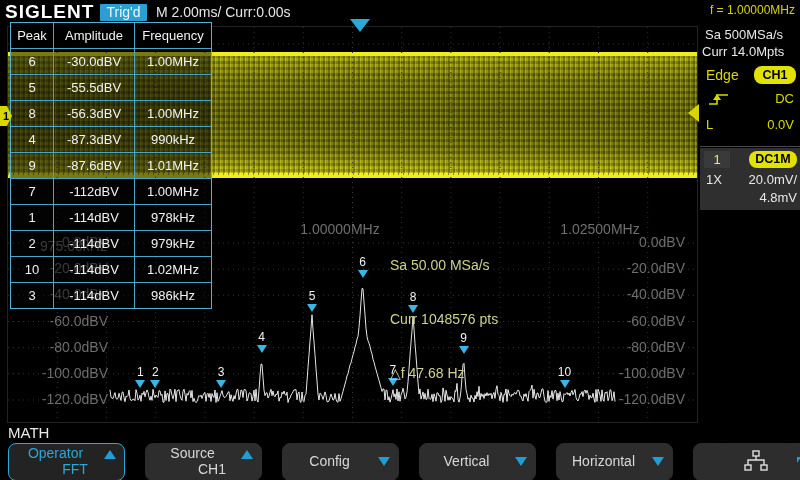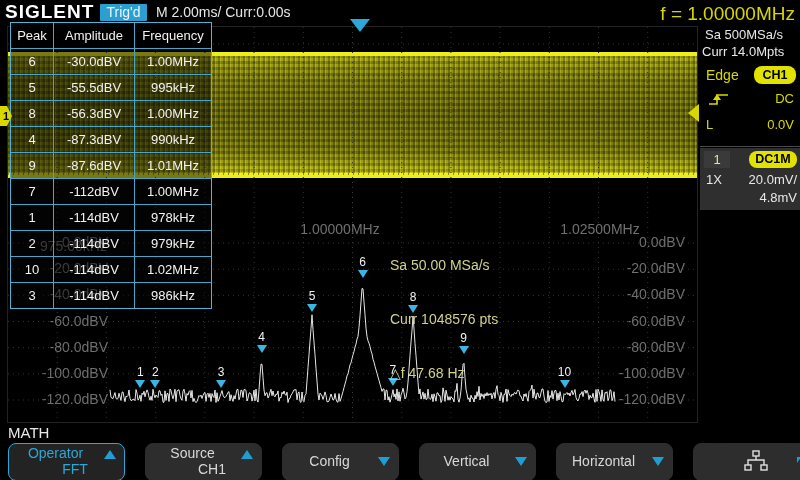--- a/index.html
+++ b/index.html
@@ -4,21 +4,21 @@
 <style>
   html,body{margin:0;padding:0;background:#111;}
   .screen{position:relative;width:800px;height:480px;background:#000;overflow:hidden;
           font-family:"Liberation Sans","DejaVu Sans",sans-serif;-webkit-font-smoothing:none;}
   
   .topbar{position:absolute;left:0;top:0;width:800px;height:25px;background:#000;}
   .brand{position:absolute;left:5px;top:1px;color:#fff;font-size:19px;font-weight:900;letter-spacing:1px;}
   .trig-badge{position:absolute;left:100px;top:4px;width:47px;height:17px;background:#2b9fd0;color:#eaf6fb;
               font-size:14px;text-align:center;line-height:17px;border-radius:1px;}
   .timebase{position:absolute;left:156px;top:4px;color:#e6e6e6;font-size:14px;}
-  .freqcounter{position:absolute;right:5px;top:3px;color:#d6d600;font-size:19px;}
+  .freqcounter{position:absolute;right:5px;top:3px;color:#d6d600;font-size:12px;}
   
   .grid{position:absolute;left:8px;top:27px;width:689px;height:395px;outline:1px solid #232323;background:#000;}
   .band{position:absolute;left:8px;top:52px;width:689px;height:126px;z-index:0;
         background:
           repeating-linear-gradient(90deg, rgba(0,0,0,.28) 0 2px, rgba(255,255,70,.14) 2px 3px, rgba(0,0,0,.06) 3px 5px),
           repeating-linear-gradient(0deg, rgba(0,0,0,.18) 0 3px, rgba(255,255,50,.10) 3px 6px),
           linear-gradient(180deg,#e4e41c 0%,#a8a816 5%,#7c7c10 25%,#6a6a0e 50%,#7e7e10 78%,#b8b816 93%,#e8e81c 100%);
         box-shadow:inset 0 4px 0 rgba(240,240,30,.95), inset 0 -5px 0 rgba(240,240,30,.95);}
   svg.layer{position:absolute;left:0;top:0;z-index:2;pointer-events:none;}
   .axis-label{position:absolute;color:#6f6f6f;font-size:14px;z-index:1;white-space:nowrap;}
@@ -167,21 +167,20 @@
         <div class="c3">Frequency</div>
       </div>
       <div class="row">
         <div class="c1">6</div>
         <div class="c2">-30.0dBV</div>
         <div class="c3">1.00MHz</div>
       </div>
       <div class="row">
         <div class="c1">5</div>
         <div class="c2">-55.5dBV</div>
-        <div class="c3">995kHz</div>
       </div>
       <div class="row">
         <div class="c1">8</div>
         <div class="c2">-56.3dBV</div>
         <div class="c3">1.00MHz</div>
       </div>
       <div class="row">
         <div class="c1">4</div>
         <div class="c2">-87.3dBV</div>
         <div class="c3">990kHz</div>

